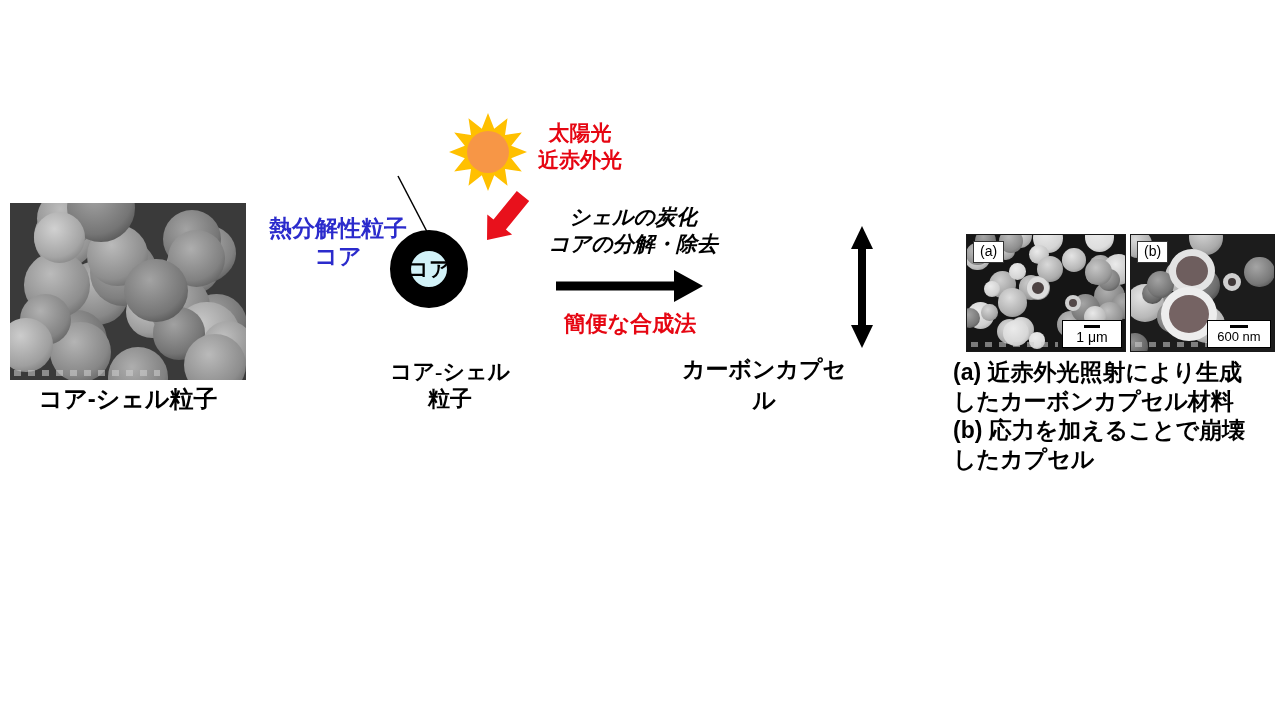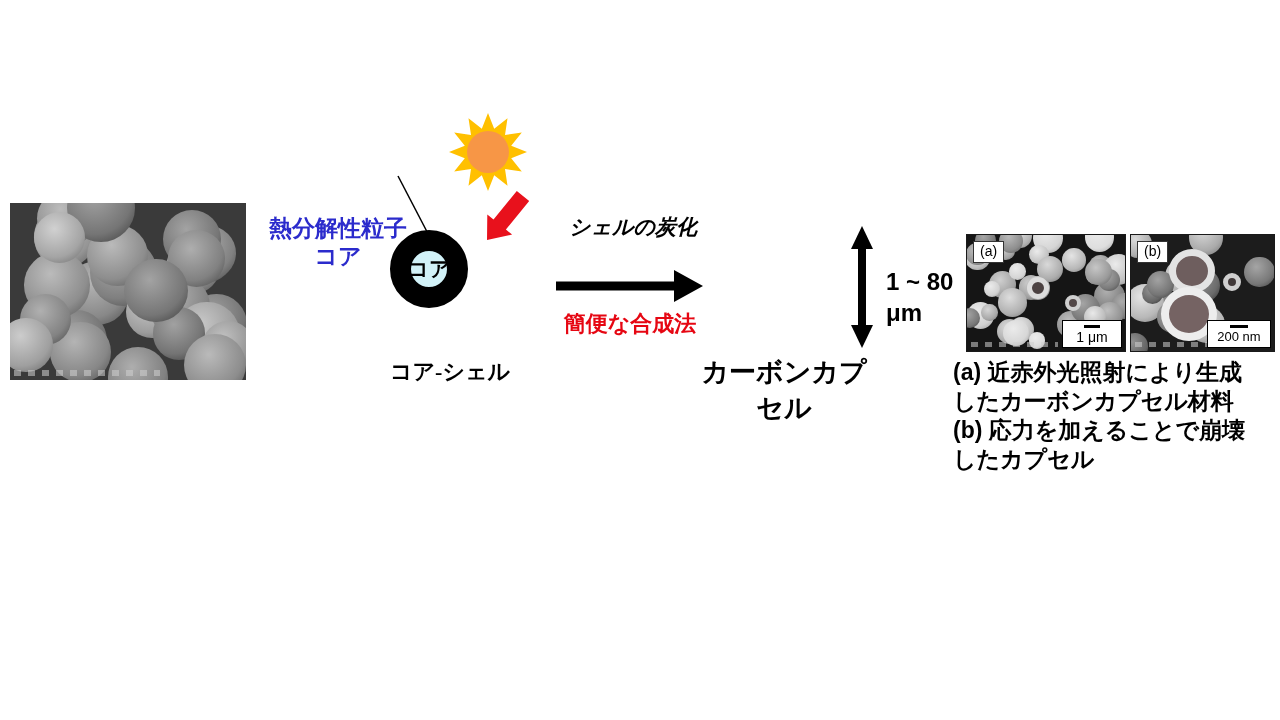--- a/index.html
+++ b/index.html
@@ -63,33 +63,38 @@
       <div class="sphere" style="height: 52.6342px; width: 52.6342px; left: 142.774px; top: 104.448px; background: radial-gradient(circle at 40% 33%, rgb(161, 161, 161), rgb(116, 116, 116) 62%, rgb(61, 61, 61) 96%);"></div>
       <div class="sphere" style="height: 53.6702px; width: 53.6702px; left: -10.5716px; top: 115.249px; background: radial-gradient(circle at 40% 33%, rgb(204, 204, 204), rgb(159, 159, 159) 62%, rgb(104, 104, 104) 96%);"></div>
       <div class="sphere" style="height: 63.342px; width: 63.342px; left: 114.205px; top: 56.1137px; background: radial-gradient(circle at 40% 33%, rgb(163, 163, 163), rgb(118, 118, 118) 62%, rgb(63, 63, 63) 96%);"></div>
       <div class="sphere" style="height: 51.2959px; width: 51.2959px; left: 192.419px; top: 117.648px; background: radial-gradient(circle at 40% 33%, rgb(193, 193, 193), rgb(148, 148, 148) 62%, rgb(93, 93, 93) 96%);"></div>
       <div class="sphere" style="height: 67.8697px; width: 67.8697px; left: 56.7044px; top: -28.58px; background: radial-gradient(circle at 40% 33%, rgb(162, 162, 162), rgb(117, 117, 117) 62%, rgb(62, 62, 62) 96%);"></div>
       <div class="sphere" style="height: 51.3421px; width: 51.3421px; left: 23.8025px; top: 8.55273px; background: radial-gradient(circle at 40% 33%, rgb(209, 209, 209), rgb(164, 164, 164) 62%, rgb(109, 109, 109) 96%);"></div>
       <div class="sphere" style="height: 62.0993px; width: 62.0993px; left: 174.245px; top: 130.963px; background: radial-gradient(circle at 40% 33%, rgb(186, 186, 186), rgb(141, 141, 141) 62%, rgb(86, 86, 86) 96%);"></div>
       <div class="sphere" style="height: 60.747px; width: 60.747px; left: 97.6074px; top: 144.342px; background: radial-gradient(circle at 40% 33%, rgb(174, 174, 174), rgb(129, 129, 129) 62%, rgb(74, 74, 74) 96%);"></div>
     <div class="meta-strip"></div>
   </div>
+  <div class="lbl" style="left:10px;top:383px;width:236px;font-size:24px;">コア-シェル粒子</div>
 
   <div class="lbl blue" style="left:215px;top:113px;width:230px;font-size:22px;line-height:27px;">
   </div>
   <div class="lbl blue" style="left:256px;top:214px;width:164px;font-size:23px;line-height:28px;">
     <div>熱分解性粒子</div>
     <div>コア</div>
   </div>
 
   <svg class="abs" style="left:448px;top:112px;" width="80" height="80" viewBox="0 0 80 80">
     <polygon id="sun-poly" fill="#FFC000" points="79.0,40.0 63.2,46.2 73.8,59.5 57.0,57.0 59.5,73.8 46.2,63.2 40.0,79.0 33.8,63.2 20.5,73.8 23.0,57.0 6.2,59.5 16.8,46.2 1.0,40.0 16.8,33.8 6.2,20.5 23.0,23.0 20.5,6.2 33.8,16.8 40.0,1.0 46.2,16.8 59.5,6.2 57.0,23.0 73.8,20.5 63.2,33.8"></polygon>
     <circle cx="40" cy="40" r="21" fill="#F79646"></circle>
   </svg>
 
+  <div class="lbl red" style="left:530px;top:119px;width:100px;font-size:21px;line-height:27px;">
+    <div>太陽光</div>
+    <div>近赤外光</div>
+  </div>
 
   <svg class="overlay" width="1280" height="720" viewBox="0 0 1280 720">
     <line x1="398" y1="176" x2="436" y2="249" stroke="#000" stroke-width="1.5"></line>
     <line x1="406" y1="248" x2="452" y2="273" stroke="#000" stroke-width="1.5"></line>
     <polygon fill="#E8111C" points="516.8,190.9 493.5,219.4 487.3,214.4 487,240 512.1,234.6 505.9,229.6 529.2,201.1"></polygon>
     <g>
       <line x1="556" y1="286" x2="676" y2="286" stroke="#000" stroke-width="9"></line>
       <polygon points="674,270 703,286 674,302" fill="#000"></polygon>
     </g>
     <g>
@@ -97,34 +102,32 @@
       <polygon points="862,226 851,249 873,249" fill="#000"></polygon>
       <polygon points="862,348 851,325 873,325" fill="#000"></polygon>
     </g>
   </svg>
 
   <div class="ring black-ring" style="left:390px;top:230px;">
     <span class="ring-text">コア</span>
   </div>
   <div class="lbl" style="left:370px;top:358px;width:160px;font-size:22px;line-height:27px;font-family:Liberation Serif, serif;">
     <div>コア-シェル</div>
-  </div>
-
-  <div class="lbl italic" style="left:533px;top:213px;width:200px;font-size:21px;line-height:27px;">
+    <div>粒子</div>
+  </div>
+
+  <div class="lbl italic" style="left:533px;top:203px;width:200px;font-size:21px;line-height:27px;">
     <div>シェルの炭化</div>
+    <div>コアの分解・除去</div>
   </div>
   <div class="lbl red" style="left:535px;top:310px;width:190px;font-size:22px;line-height:28px;">
     <div>簡便な合成法</div>
   </div>
 
-  <div class="lbl" style="left:698px;top:354px;width:172px;font-size:27px;">カーボンカプセル</div>
-  <div class="lbl" style="left:886px;top:266px;width:95px;font-size:24px;line-height:31px;text-align:left;">
-    <div>1 ~ 80</div>
-    <div>μm</div>
-  </div>
+  <div class="lbl" style="left:678px;top:354px;width:172px;font-size:23px;">カーボンカプセル</div>
 
   <div id="sem-a" class="sem" style="left:966px;top:234px;width:160px;height:118px;background:#151515;border:1px solid #1a1a1a;">
       <div class="sphere" style="height: 24.3537px; width: 24.3537px; left: -1.78409px; top: 11.0065px; background: radial-gradient(circle at 40% 33%, rgb(235, 235, 235), rgb(191, 191, 191) 62%, rgb(136, 136, 136) 96%);"></div>
       <div class="sphere" style="height: 24.896px; width: 24.896px; left: 42.1104px; top: 82.0995px; background: radial-gradient(circle at 40% 33%, rgb(234, 234, 234), rgb(189, 189, 189) 62%, rgb(134, 134, 134) 96%);"></div>
       <div class="sphere" style="height: 30.972px; width: 30.972px; left: 126.754px; top: 45.5767px; background: radial-gradient(circle at 40% 33%, rgb(175, 175, 175), rgb(130, 130, 130) 62%, rgb(75, 75, 75) 96%);"></div>
       <div class="sphere" style="height: 26.5841px; width: 26.5841px; left: 22.1102px; top: 35.9542px; background: radial-gradient(circle at 40% 33%, rgb(208, 208, 208), rgb(163, 163, 163) 62%, rgb(108, 108, 108) 96%);"></div>
       <div class="sphere" style="height: 24.0685px; width: 24.0685px; left: 51.7936px; top: 40.4626px; background: radial-gradient(circle at 40% 33%, rgb(206, 206, 206), rgb(161, 161, 161) 62%, rgb(106, 106, 106) 96%);"></div>
       <div class="sphere" style="height: 18.3265px; width: 18.3265px; left: 29.3705px; top: 6.50614px; background: radial-gradient(circle at 40% 33%, rgb(210, 210, 210), rgb(165, 165, 165) 62%, rgb(110, 110, 110) 96%);"></div>
       <div class="sphere" style="height: 16.2523px; width: 16.2523px; left: 17.2001px; top: 46.1446px; background: radial-gradient(circle at 40% 33%, rgb(235, 235, 235), rgb(209, 209, 209) 62%, rgb(154, 154, 154) 96%);"></div>
       <div class="sphere" style="height: 25.0902px; width: 25.0902px; left: 30.1849px; top: 83.8708px; background: radial-gradient(circle at 40% 33%, rgb(218, 218, 218), rgb(173, 173, 173) 62%, rgb(118, 118, 118) 96%);"></div>
@@ -179,21 +182,21 @@
       <div class="sphere" style="height: 27.382px; width: 27.382px; left: 15.8953px; top: 35.9897px; background: radial-gradient(circle at 40% 33%, rgb(162, 162, 162), rgb(117, 117, 117) 62%, rgb(62, 62, 62) 96%);"></div>
       <div class="sphere" style="height: 35.907px; width: 35.907px; left: 52.8161px; top: 32.5018px; background: radial-gradient(circle at 40% 33%, rgb(152, 152, 152), rgb(107, 107, 107) 62%, rgb(52, 52, 52) 96%);"></div>
       <div class="sphere" style="height: 30.5252px; width: 30.5252px; left: 112.988px; top: 21.9655px; background: radial-gradient(circle at 40% 33%, rgb(165, 165, 165), rgb(120, 120, 120) 62%, rgb(65, 65, 65) 96%);"></div>
     <div class="mini-capsule" style="left:38px;top:14px;width:46px;height:44px;border:7px solid #e3e3e3;background:#6e5e5e;"></div>
     <div class="mini-capsule" style="left:30px;top:52px;width:56px;height:54px;border:8px solid #ededed;background:#756363;"></div>
     <div class="mini-capsule" style="left:92px;top:38px;width:18px;height:18px;border:5px solid #cfcfcf;background:#403838;"></div>
     <div class="tag-box">(b)</div>
     <div class="meta-strip" style="width:55%;height:5px;"></div>
     <div class="scale-box" style="right:3px;bottom:3px;width:64px;height:28px;border-width:1px;">
       <div class="scale-bar" style="width:18px;height:3px;"></div>
-      <span class="scale-text" style="font-size:13px;">200 nm</span>
+      <span class="scale-text" style="font-size:13px;">600 nm</span>
     </div>
   </div>
 
   <div class="abs" style="left:953px;top:358px;width:330px;">
     <div class="caption-line">(a) 近赤外光照射により生成</div>
     <div class="caption-line">したカーボンカプセル材料</div>
     <div class="caption-line">(b) 応力を加えることで崩壊</div>
     <div class="caption-line">したカプセル</div>
   </div>
 

